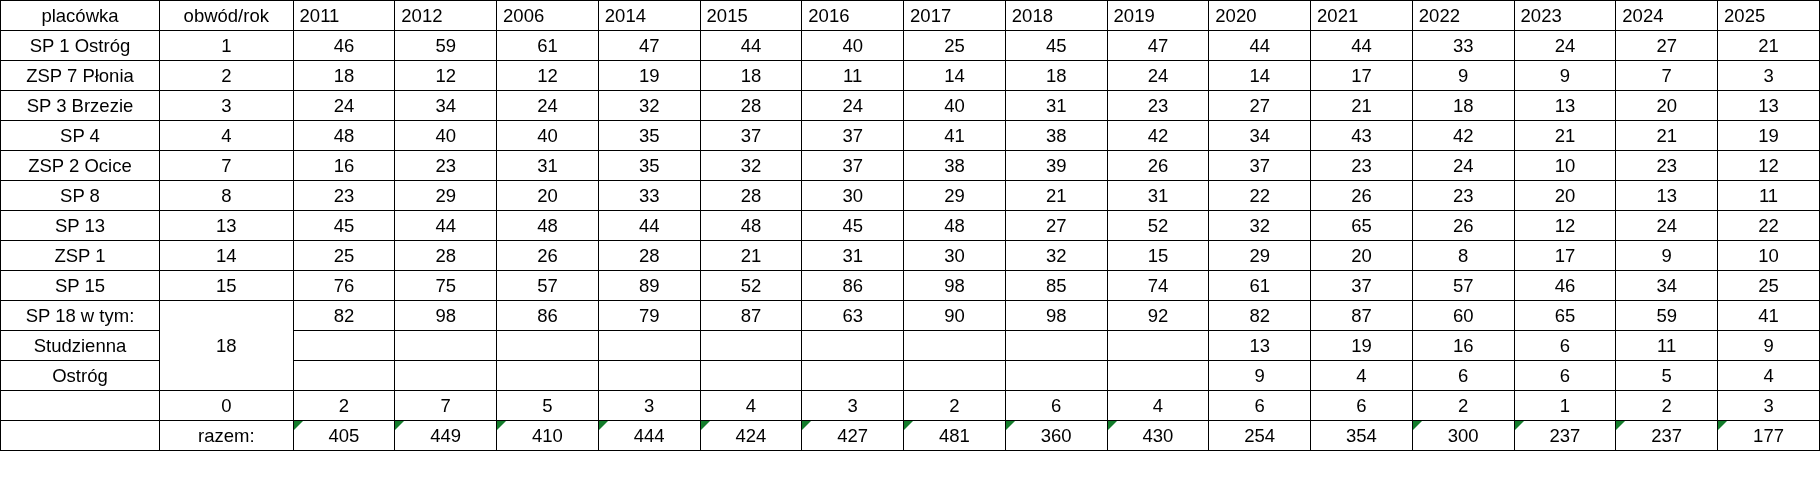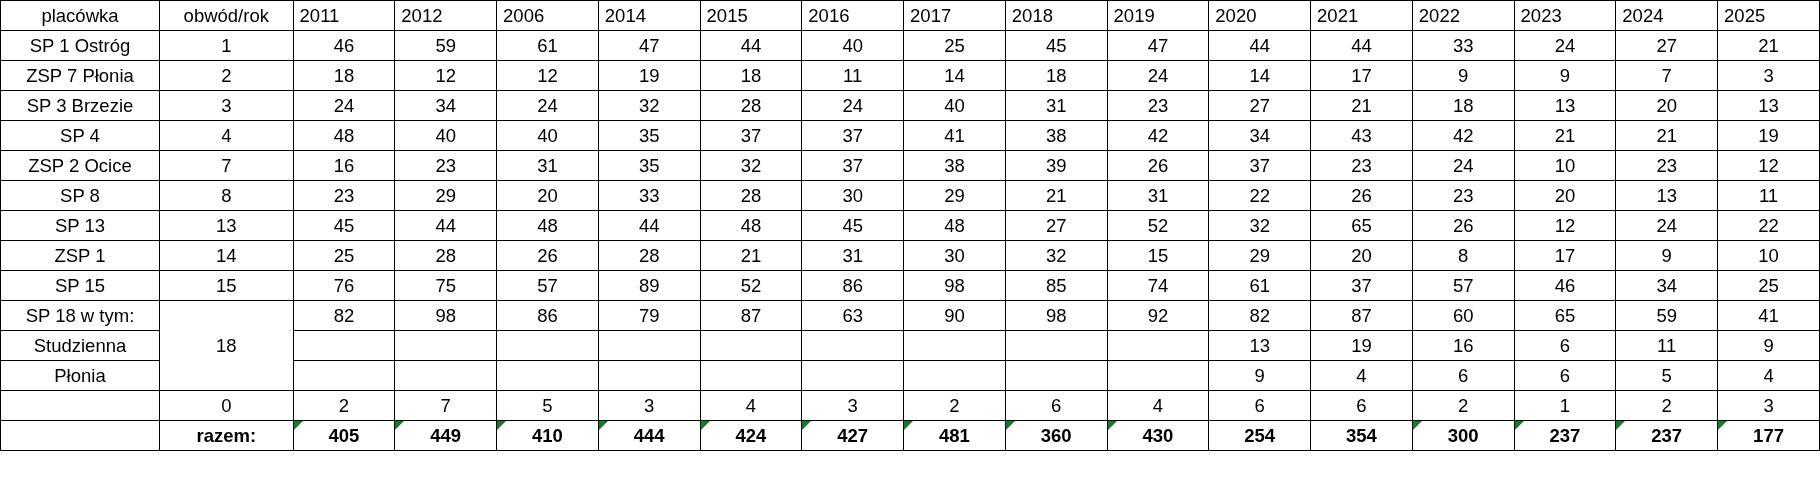--- a/index.html
+++ b/index.html
@@ -58,21 +58,21 @@
   col.c-circ  { width: 126px; }
   col.c-year  { width: 96px; }
   
   td.empty { }
   
   td.merge-circ {
     vertical-align: middle;
   }
   
   tr.total td {
-    font-weight: bold;
+    font-weight: normal;
   }
   
   .cell-inner {
     position: relative;
     display: block;
     width: 100%;
     height: 100%;
     line-height: 29px;
   }
   .comment-flag {
@@ -336,21 +336,21 @@
           <td class="empty"></td>
           <td class="empty"></td>
           <td>13</td>
           <td>19</td>
           <td>16</td>
           <td>6</td>
           <td>11</td>
           <td>9</td>
         </tr>
         <tr>
-          <td class="rowname">Płonia</td>
+          <td class="rowname">Ostróg</td>
           <td class="empty"></td>
           <td class="empty"></td>
           <td class="empty"></td>
           <td class="empty"></td>
           <td class="empty"></td>
           <td class="empty"></td>
           <td class="empty"></td>
           <td class="empty"></td>
           <td class="empty"></td>
           <td>9</td>

